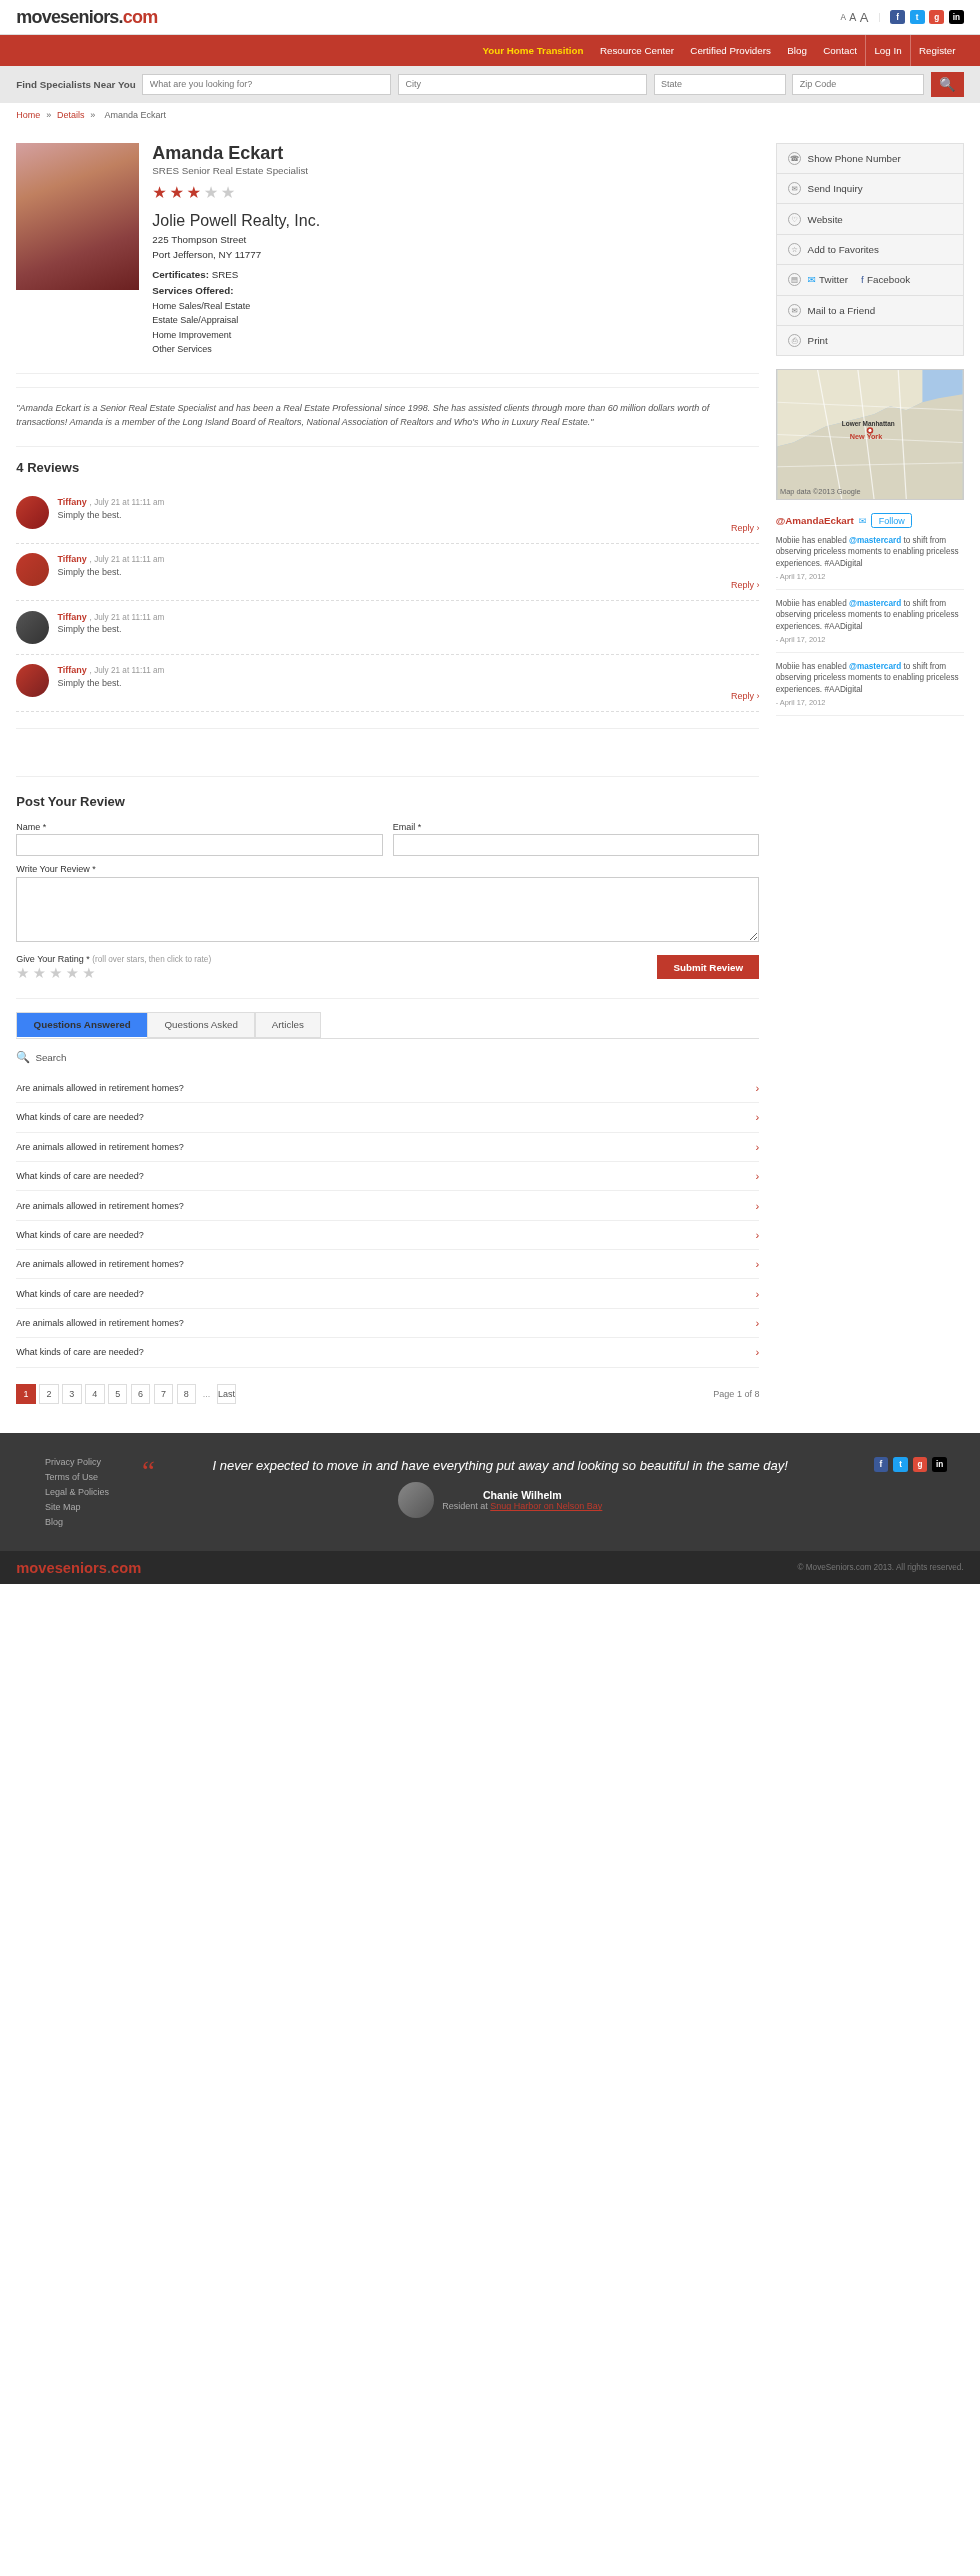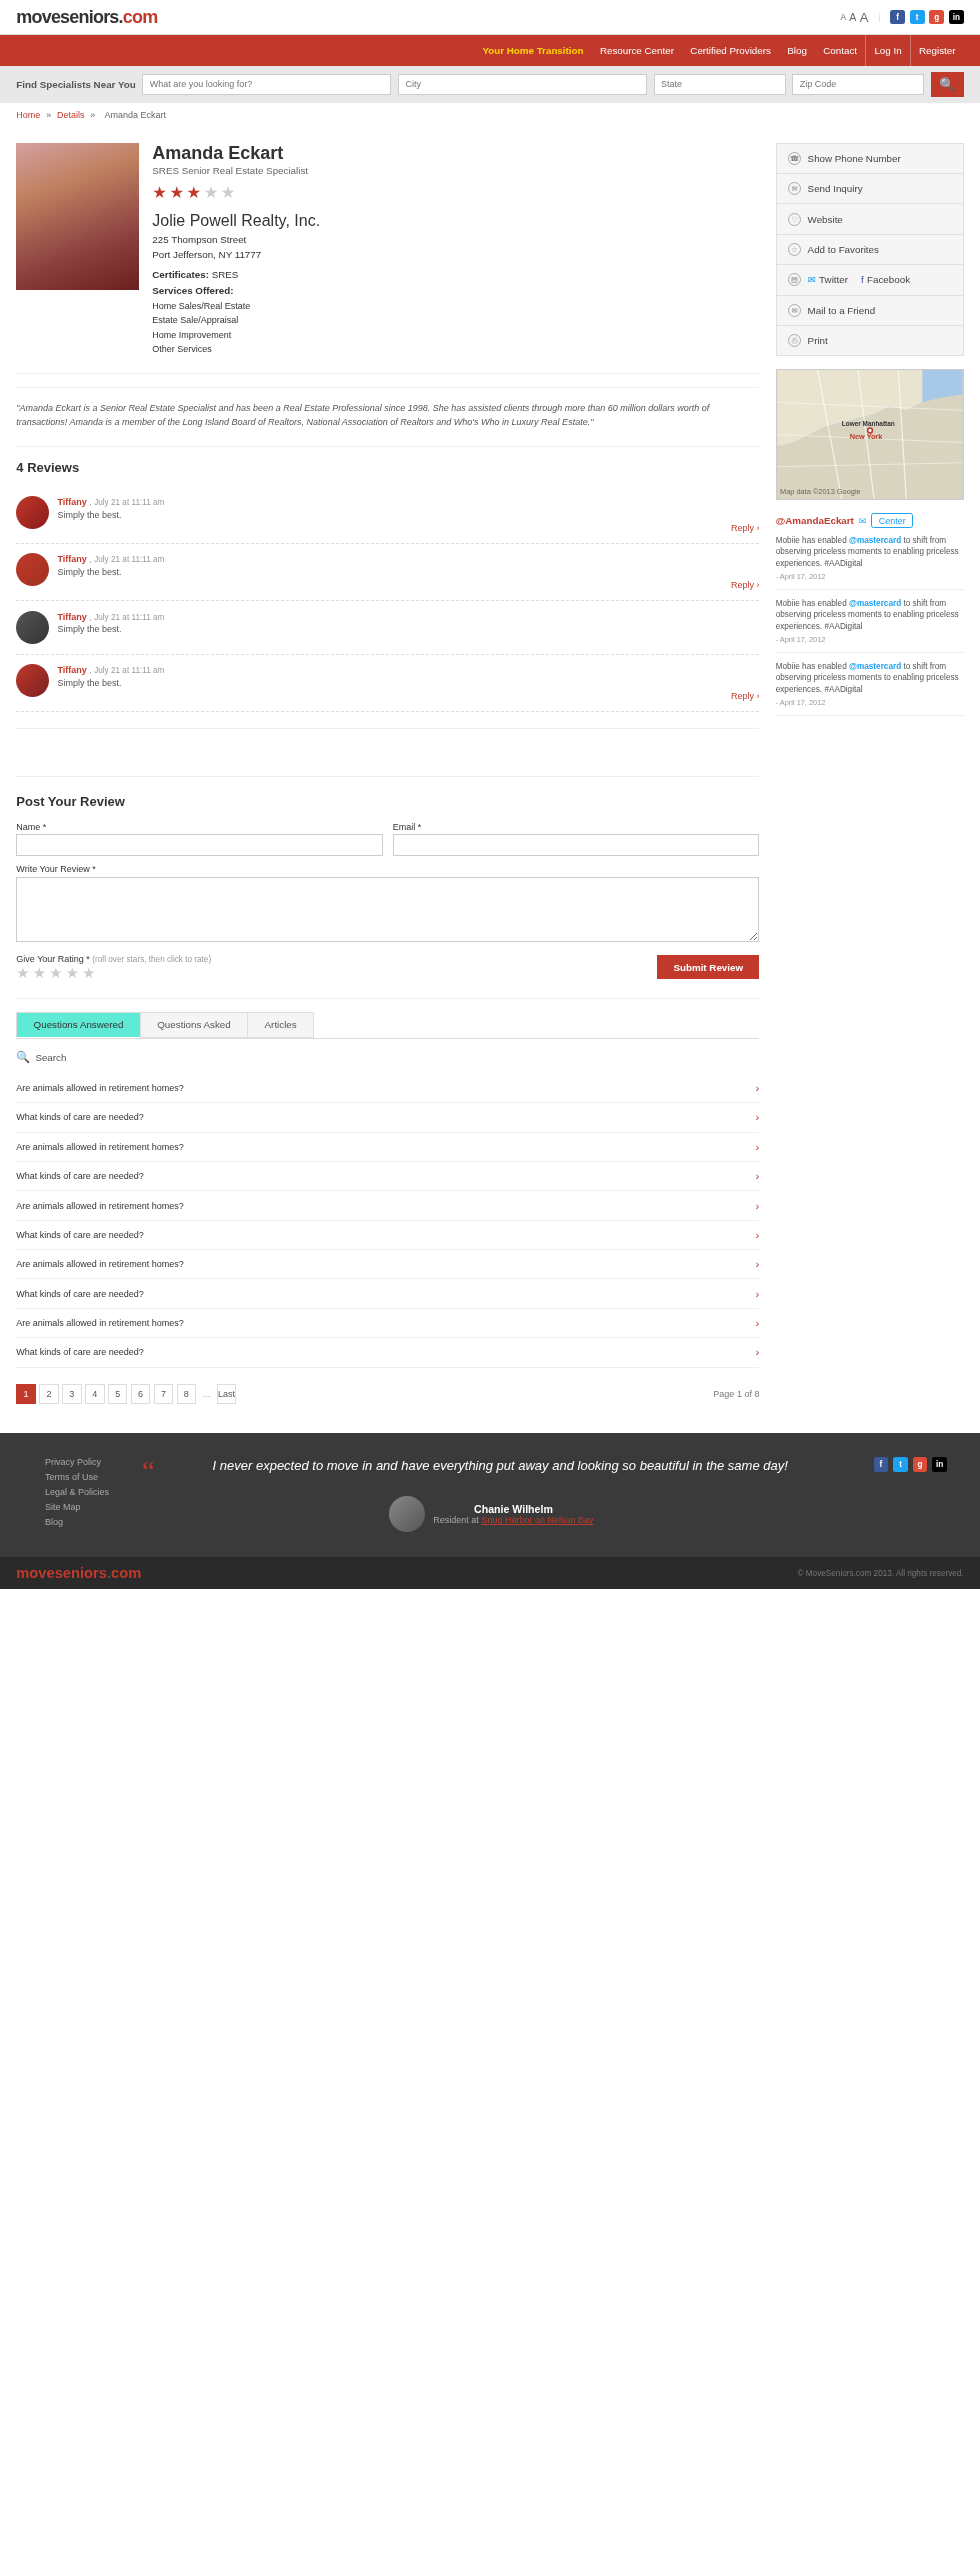--- a/index.html
+++ b/index.html
@@ -111,42 +111,42 @@
     .rating-row { display: flex; align-items: center; justify-content: space-between; margin-top: 9.8px; }
     .rating-label { font-size: 9px; color: #333; }
     .rating-stars { display: flex; gap: 3.3px; }
     .rating-star { font-size: 14.7px; color: #ccc; cursor: pointer; }
     .submit-btn { background: #c0392b; color: #fff; border: none; padding: 6.5px 16.3px; font-size: 9.8px; cursor: pointer; font-weight: bold; }
 
     
     .qa-section { margin-bottom: 16.3px; }
     .qa-tabs { display: flex; border-bottom: 0.8px solid #ddd; margin-bottom: 11.4px; }
     .qa-tab { padding: 6.5px 16.3px; font-size: 9.8px; cursor: pointer; border: 0.8px solid #ddd; background: #f5f5f5; color: #555; margin-right: -0.8px; }
-    .qa-tab.active { background: #5eead4; border-bottom: 0.8px solid #fff; color: #333; font-weight: normal; }
+    .qa-tab.active { background: #3b82f6; border-bottom: 0.8px solid #fff; color: #333; font-weight: bold; }
     .qa-search { display: flex; align-items: center; gap: 4.9px; margin-bottom: 9.8px; font-size: 9.8px; color: #555; }
     .qa-search-icon { font-size: 11.4px; }
     .qa-item { padding: 8.2px 0; border-bottom: 0.8px solid #eee; display: flex; justify-content: space-between; align-items: center; font-size: 9px; color: #333; cursor: pointer; }
     .qa-arrow { color: #c0392b; font-size: 11.4px; }
 
     
     .pagination { display: flex; align-items: center; justify-content: space-between; margin: 13px 0; }
     .page-nums { display: flex; gap: 3.3px; align-items: center; }
     .page-num { width: 19.6px; height: 19.6px; display: flex; align-items: center; justify-content: center; font-size: 9px; border: 0.8px solid #ddd; cursor: pointer; color: #555; }
     .page-num.active { background: #c0392b; color: #fff; border-color: #c0392b; }
     .page-ellipsis { font-size: 9px; color: #999; padding: 0 3.3px; }
     .page-info { font-size: 9px; color: #777; }
 
     
     .footer-main { background: #3a3a3a; padding: 24.5px 33px; display: flex; gap: 33px; align-items: flex-start; }
     .footer-links { display: flex; flex-direction: column; gap: 4.9px; margin-left: 12px; }
     .footer-link { font-size: 9px; color: #aaa; cursor: pointer; text-decoration: none; }
     .footer-testimonial { flex: 1; text-align: center; }
     .quote-mark { font-size: 29px; color: #c0392b; line-height: 1; float: left; margin-right: 4.9px; font-family: Georgia, serif; }
     .quote-text { font-size: 13px; color: #fff; font-style: italic; line-height: 1.4; margin-bottom: 9.8px; }
-    .testimonial-person { display: flex; align-items: center; gap: 8.2px; justify-content: center; margin-top: 21px; }
+    .testimonial-person { display: flex; align-items: center; gap: 8.2px; justify-content: center; margin-top: 7px; }
     .person-avatar { width: 36px; height: 36px; border-radius: 50%; background: linear-gradient(135deg, #888, #555); }
     .person-name { font-size: 10.6px; color: #fff; font-weight: bold; }
     .person-desc { font-size: 9px; color: #aaa; }
     .person-desc a { color: #c0392b; text-decoration: underline; }
     .footer-social { display: flex; flex-direction: column; align-items: flex-end; gap: 6.5px; }
     .footer-social-icons { display: flex; gap: 4.9px; }
     .footer-bottom { background: #2a2a2a; padding: 8.2px 16.3px; display: flex; justify-content: space-between; align-items: center; }
     .footer-logo { font-size: 14.7px; color: #c0392b; font-weight: bold; }
     .footer-copyright { font-size: 8.2px; color: #777; }
 
@@ -464,21 +464,21 @@
           <circle cx="115" cy="75" r="2" fill="#fff"></circle>
         </svg>
         <div class="map-label">Map data ©2013 Google</div>
       </div>
     </div>
 
     <div class="twitter-section">
       <div class="twitter-header">
         <span style="color:#c0392b; font-weight:bold; font-size:9.8px">@AmandaEckart</span>
         <span style="color:#1da1f2">✉</span>
-        <span class="follow-btn">Center</span>
+        <span class="follow-btn">Follow</span>
       </div>
       <div class="tweet-item">
         <div>Mobiie has enabled <span class="tw-accent">@mastercard</span> to shift from observing priceless moments to enabling priceless experiences. #AADigital</div>
         <div class="tweet-date">- <span>April 17, 2012</span></div>
       </div>
       <div class="tweet-item">
         <div>Mobiie has enabled <span class="tw-accent">@mastercard</span> to shift from observing priceless moments to enabling priceless experiences. #AADigital</div>
         <div class="tweet-date">- <span>April 17, 2012</span></div>
       </div>
       <div class="tweet-item">

